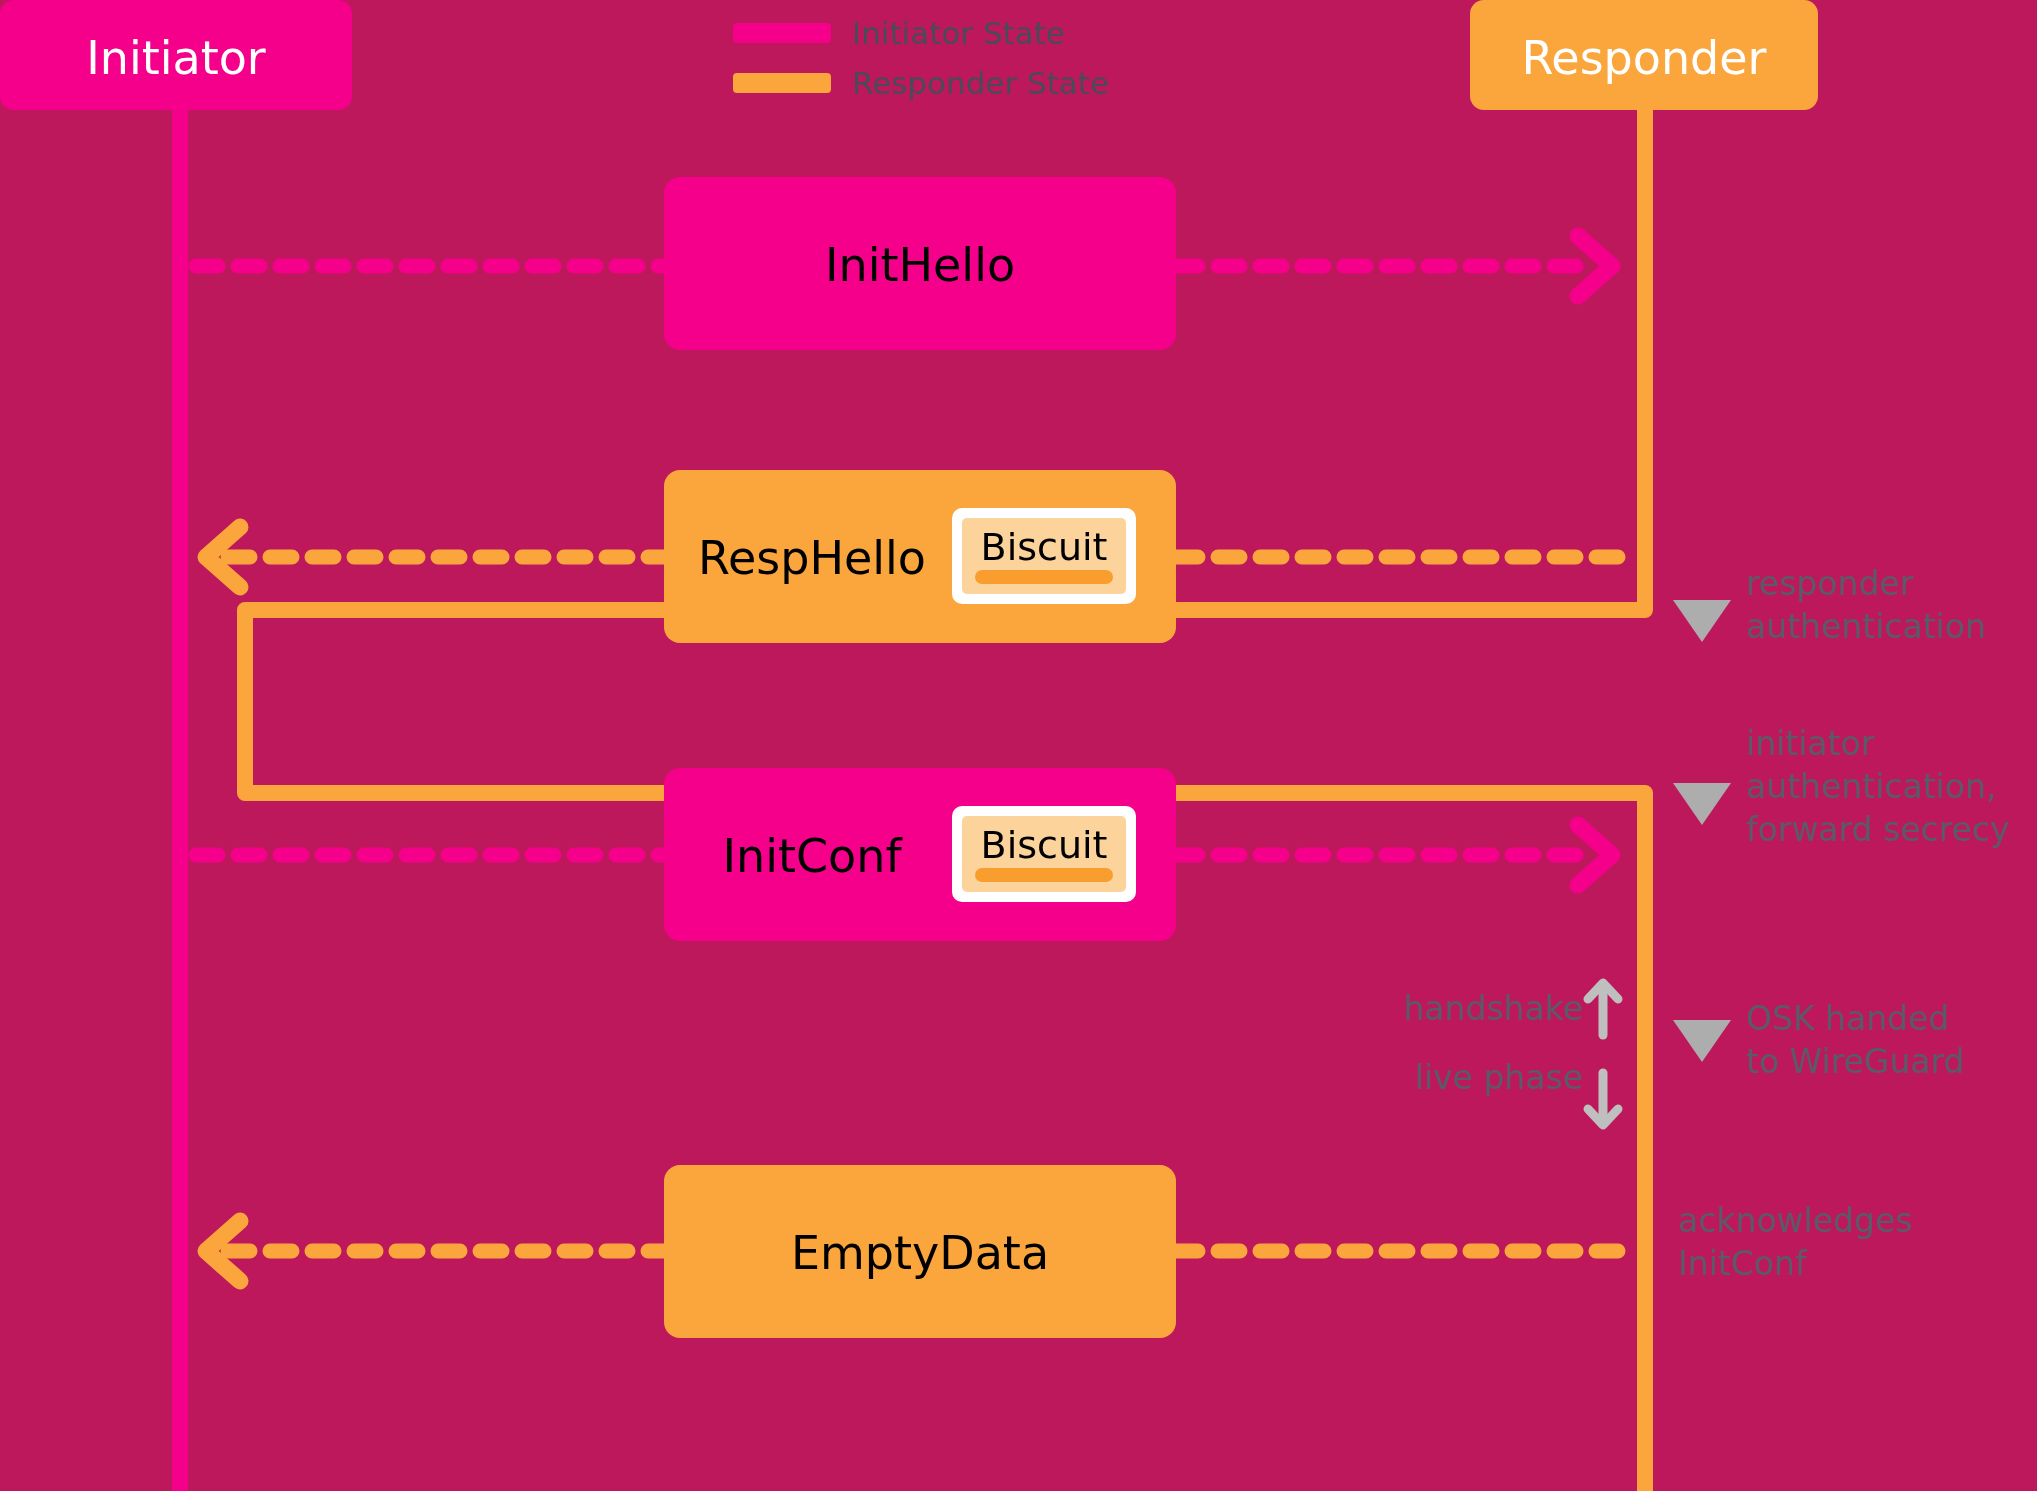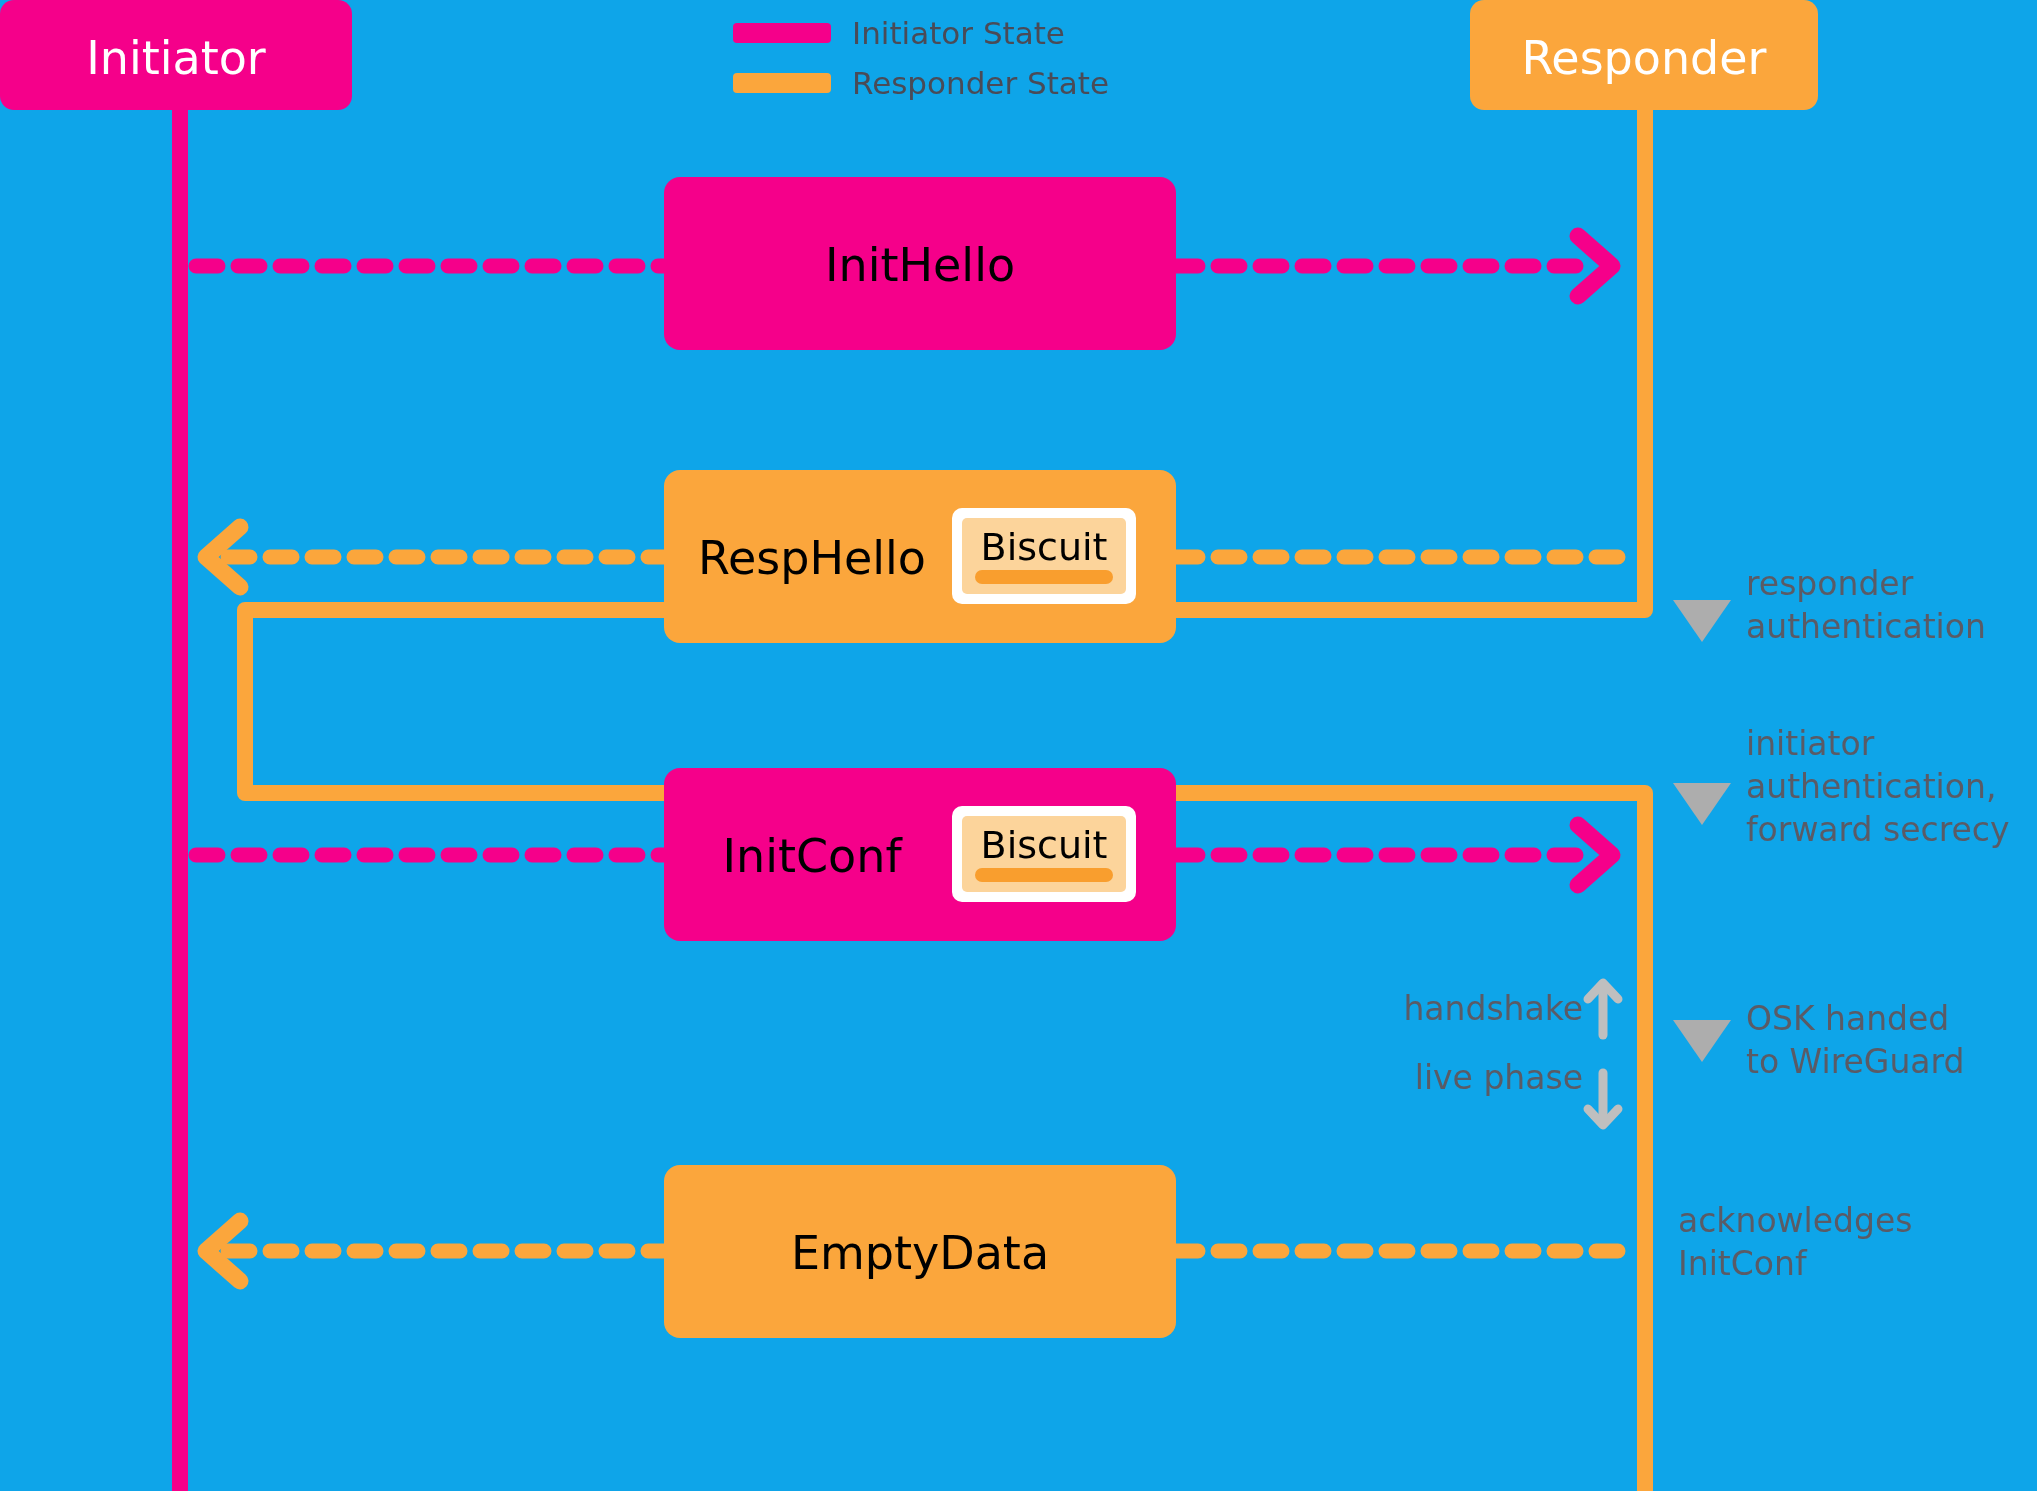--- a/index.html
+++ b/index.html
@@ -7,21 +7,21 @@
     padding: 0;
     background: #ffffff;
   }
   body {
     font-family: "DejaVu Sans", sans-serif;
   }
   #diagram-root {
     position: relative;
     width: 2037px;
     height: 1491px;
-    background: #0ea5e9;
+    background: #be185d;
     overflow: hidden;
   }
   svg.layer {
     position: absolute;
     top: 0;
     left: 0;
     width: 2037px;
     height: 1491px;
   }
   .lifeline-label {

